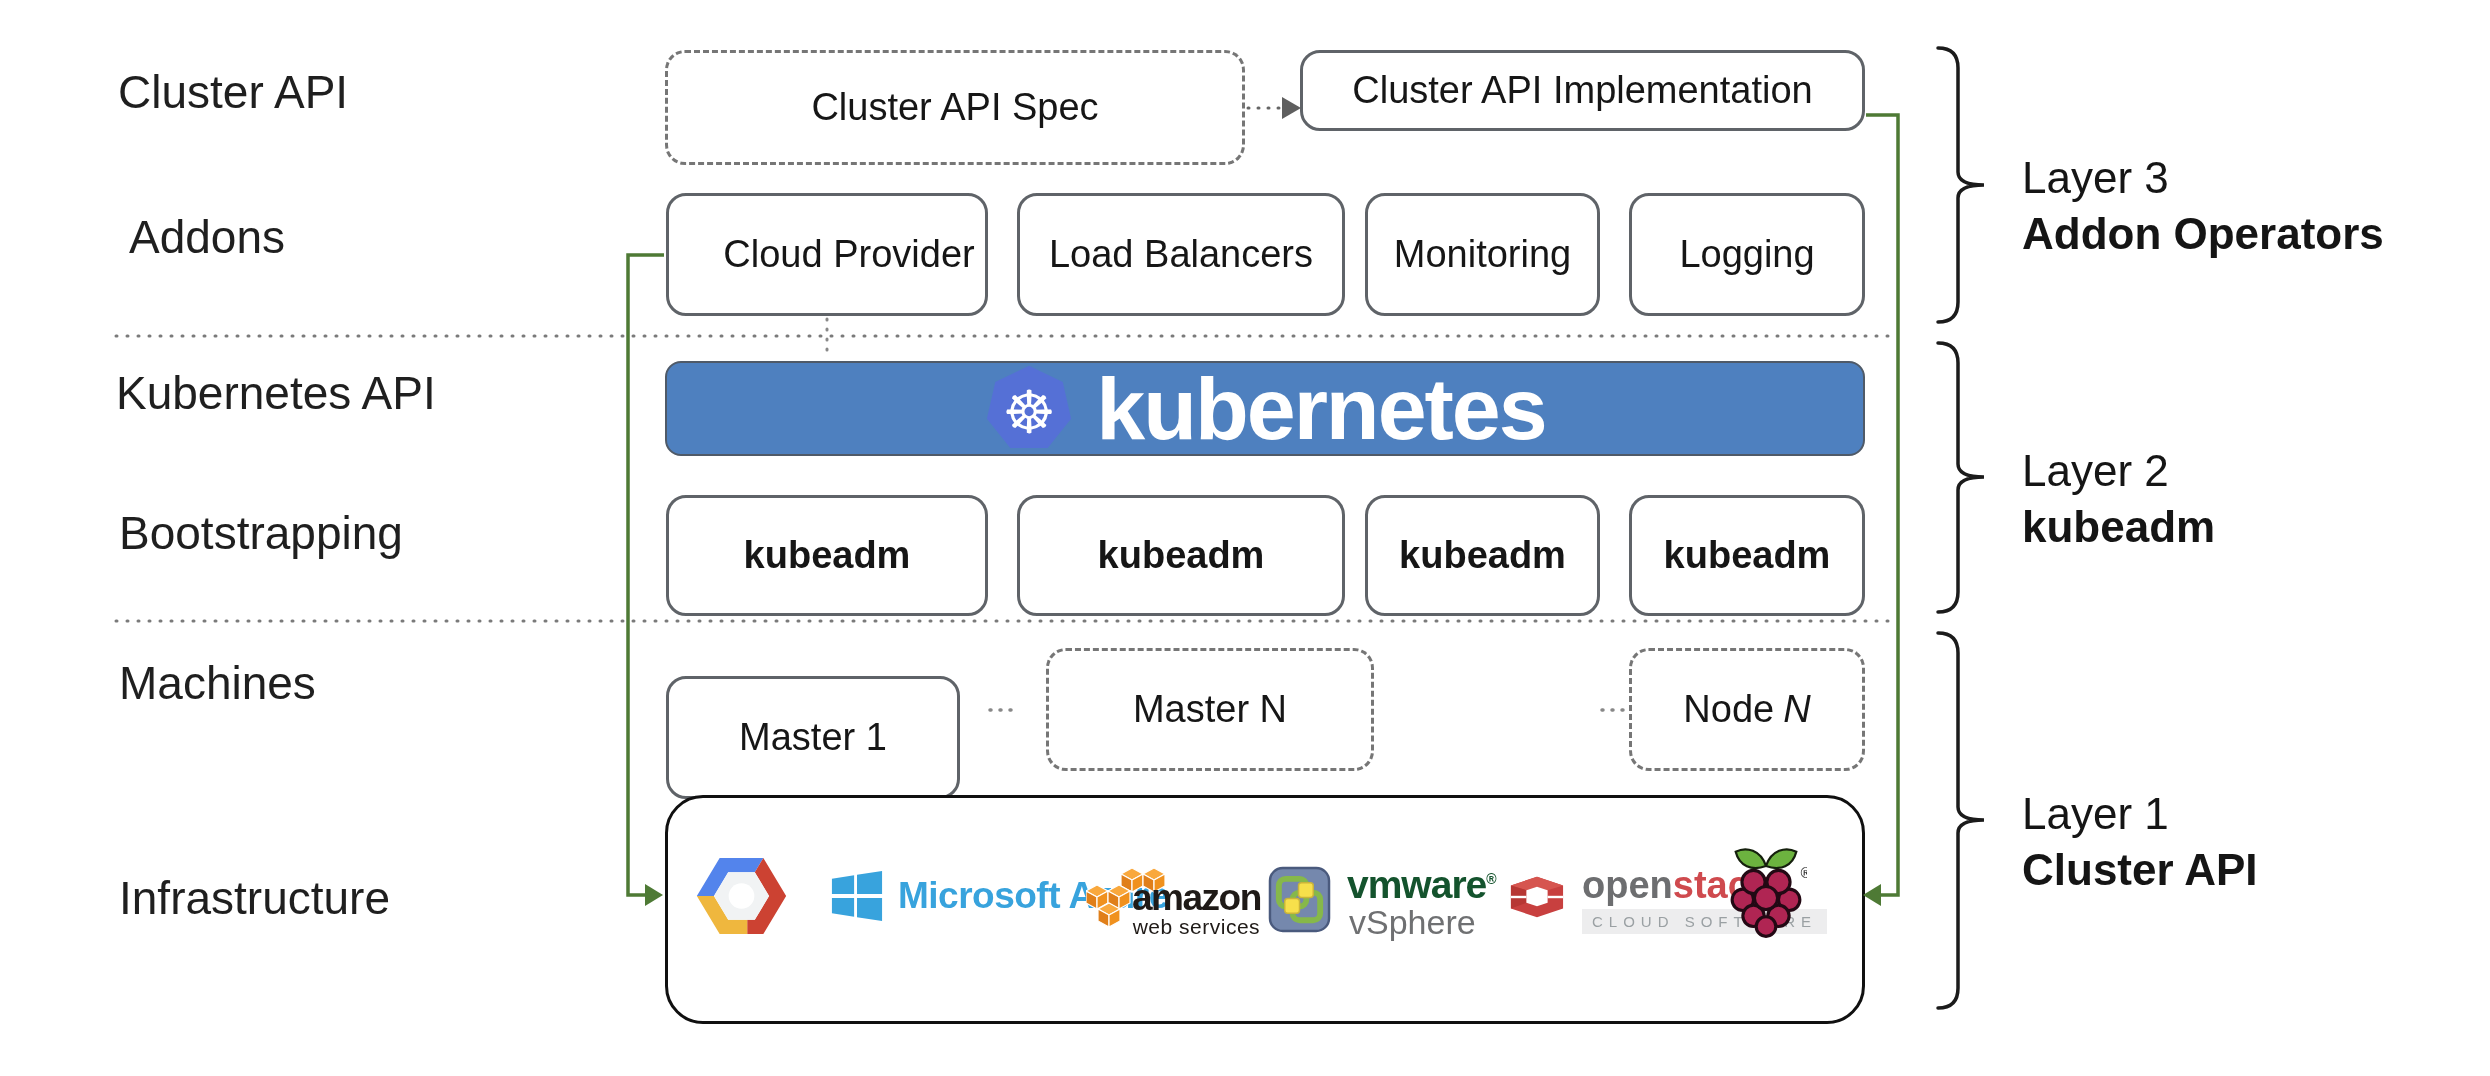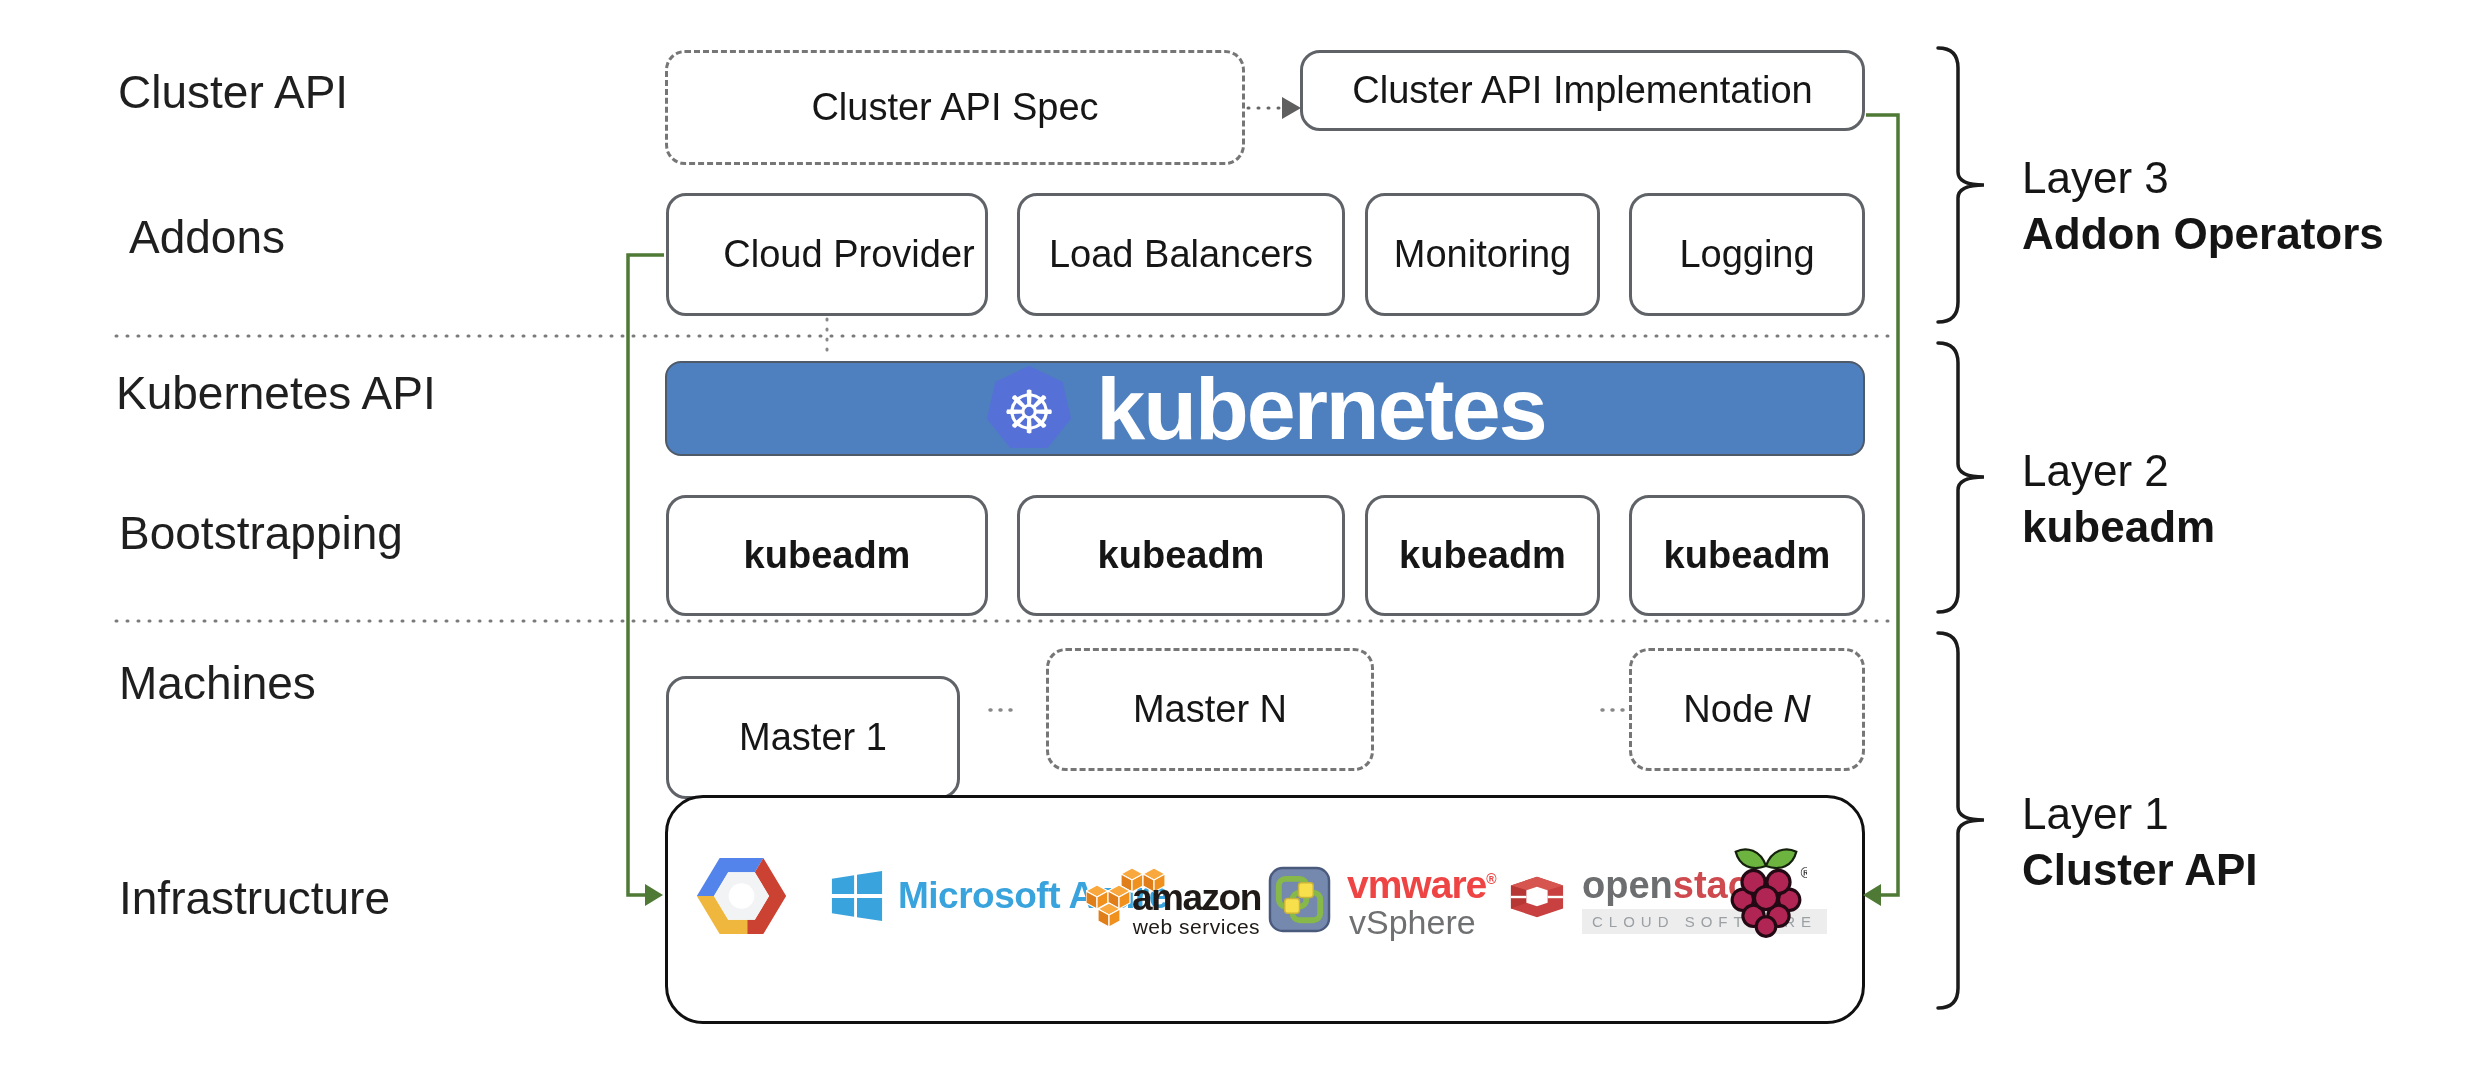--- a/index.html
+++ b/index.html
@@ -40,21 +40,21 @@
 
   .k8s-blue{fill:var(--k8s-logo-blue);}
   .gcp-blue{fill:var(--gcp-blue);} .gcp-red{fill:var(--gcp-red);} .gcp-yellow{fill:var(--gcp-yellow);}
   .azure-blue{fill:var(--azure-blue);}
   .azure-text{font-size:37px;font-weight:bold;color:var(--azure-blue);letter-spacing:-0.5px;}
   .aws-top{fill:var(--aws-orange-light);stroke:#fff;stroke-width:1.2;}
   .aws-left{fill:var(--aws-orange-dark);stroke:#fff;stroke-width:1.2;}
   .aws-right{fill:var(--aws-orange);stroke:#fff;stroke-width:1.2;}
   .aws-text1{font-size:37px;font-weight:bold;letter-spacing:-1.5px;color:#1f1a17;line-height:36px;}
   .aws-text2{font-size:21px;letter-spacing:0.5px;color:#1f1a17;line-height:22px;}
-  .vm-text1{font-size:39px;font-weight:800;color:#ef4444;line-height:40px;letter-spacing:-1px;}
+  .vm-text1{font-size:39px;font-weight:800;color:#14532d;line-height:40px;letter-spacing:-1px;}
   .vm-text2{font-size:34px;color:#6f7072;line-height:34px;margin-left:2px;}
   .os-red-txt{color:#cf4a4e;} .os-gray-txt{color:#6d6e70;}
   .os-text{font-size:38px;font-weight:bold;line-height:38px;}
   .os-sub{background:#ededee;color:#9aa0a3;font-size:15px;letter-spacing:6px;padding:4px 10px;margin-top:5px;display:inline-block;}
   .sup{font-size:14px;vertical-align:super;}
   .rasp-green{fill:var(--raspberry-green);} .rasp-crimson{fill:var(--raspberry-crimson);}
 </style>
 </head>
 <body>
 

